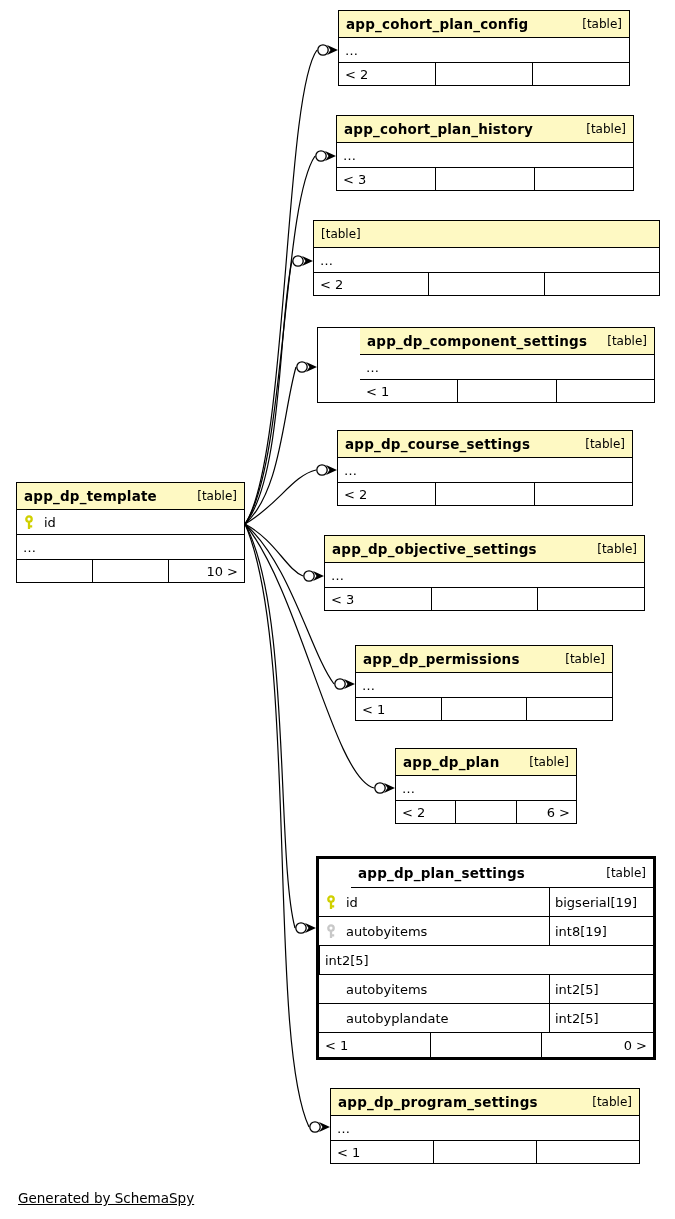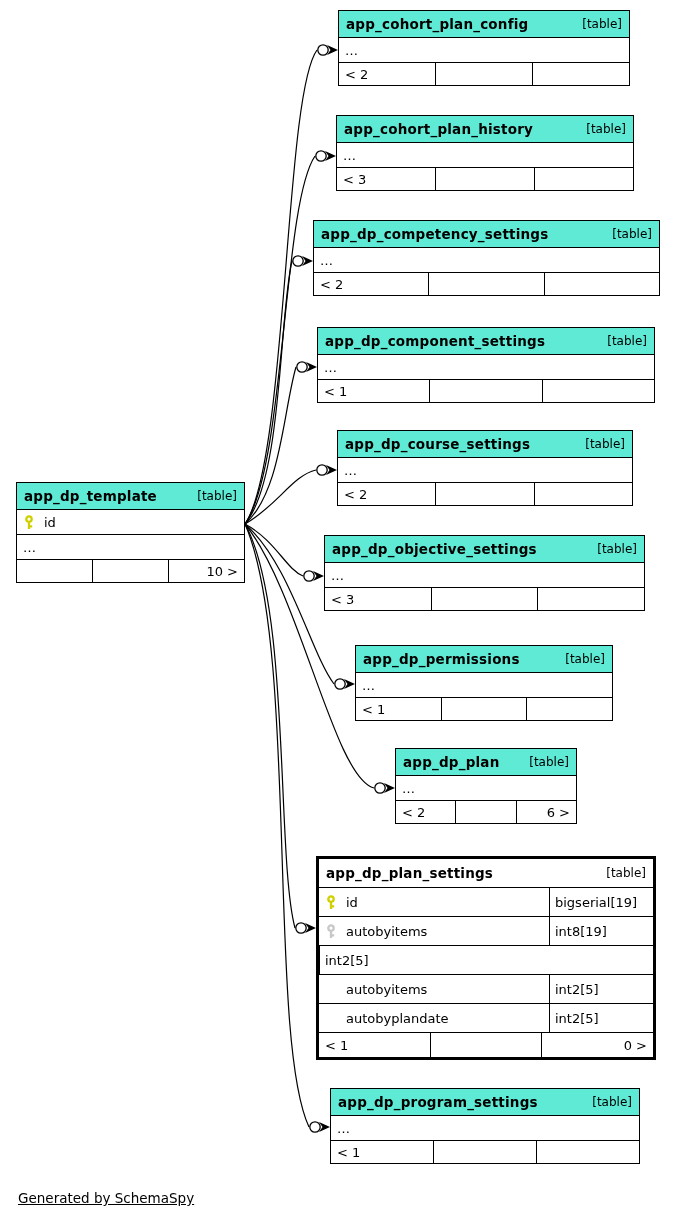--- a/index.html
+++ b/index.html
@@ -1,22 +1,22 @@
 <!DOCTYPE html>
 <html><head>
 <meta charset="utf-8">
 <style>
   html,body{margin:0;padding:0;background:#ffffff;}
   body{width:675px;height:1219px;position:relative;font-family:"DejaVu Sans","Liberation Sans",sans-serif;color:#000;}
   #diagram{position:absolute;left:0;top:0;width:675px;height:1219px;}
   #edges{position:absolute;left:0;top:0;z-index:0;}
   .tbl{position:absolute;z-index:1;background:#fff;border:1px solid #000;box-sizing:border-box;font-size:13px;}
   .tbl.main{border-width:3px;}
-  .hdr{display:flex;align-items:center;justify-content:space-between;height:27px;border-bottom:1px solid #000;background:#5eead4;padding:0 7px;box-sizing:border-box;cursor:pointer;}
-  .tbl.main .hdr{height:29px;background:#ffffff;}
+  .hdr{display:flex;align-items:center;justify-content:space-between;height:27px;border-bottom:1px solid #000;background:#fef9c3;padding:0 7px;box-sizing:border-box;cursor:pointer;}
+  .tbl.main .hdr{height:29px;background:#ffffff;margin-left:32px;}
   .tname{font-weight:bold;font-size:13.5px;letter-spacing:0.2px;}
   .badge{font-size:12px;font-weight:normal;}
   .row{display:flex;align-items:center;height:25px;border-bottom:1px solid #000;box-sizing:border-box;}
   .tbl.main .row{height:29px;}
   .row:last-of-type{}
   .cell-name{flex:1;display:flex;align-items:center;padding:0 6px;height:100%;box-sizing:border-box;}
   .keyicon{width:12px;height:15px;margin-right:9px;flex:0 0 auto;}
   .cell-type{width:104px;border-left:1px solid #000;height:100%;display:flex;align-items:center;padding:0 5px;box-sizing:border-box;}
   .frow{display:flex;height:22px;}
   .tbl.main .frow{height:24px;}
@@ -88,35 +88,34 @@
           </div>
         </div>
         <div class="frow">
           <div class="fcell">&lt; 3</div>
           <div class="fcell"></div>
           <div class="fcell"></div>
         </div>
       </div>
       <div class="tbl" style="left: 313px; top: 220px; width: 347px;">
         <div class="hdr">
-          <span class="tname">app_dp_competency_settings</span>
-          <span class="badge">[table]</span>
-        </div>
-        <div class="row">
-          <div class="cell-name">
-            <span>…</span>
-          </div>
-        </div>
-        <div class="frow">
-          <div class="fcell">&lt; 2</div>
-          <div class="fcell"></div>
-          <div class="fcell"></div>
-        </div>
-      </div>
-      <div class="tbl" style="left: 317px; top: 327px; width: 338px;">
+          <span class="badge">[table]</span>
+        </div>
+        <div class="row">
+          <div class="cell-name">
+            <span>…</span>
+          </div>
+        </div>
+        <div class="frow">
+          <div class="fcell">&lt; 2</div>
+          <div class="fcell"></div>
+          <div class="fcell"></div>
+        </div>
+      </div>
+      <div class="tbl" style="left: 317px; top: 327px; width: 338px; padding-left: 42px;">
         <div class="hdr">
           <span class="tname">app_dp_component_settings</span>
           <span class="badge">[table]</span>
         </div>
         <div class="row">
           <div class="cell-name">
             <span>…</span>
           </div>
         </div>
         <div class="frow">

